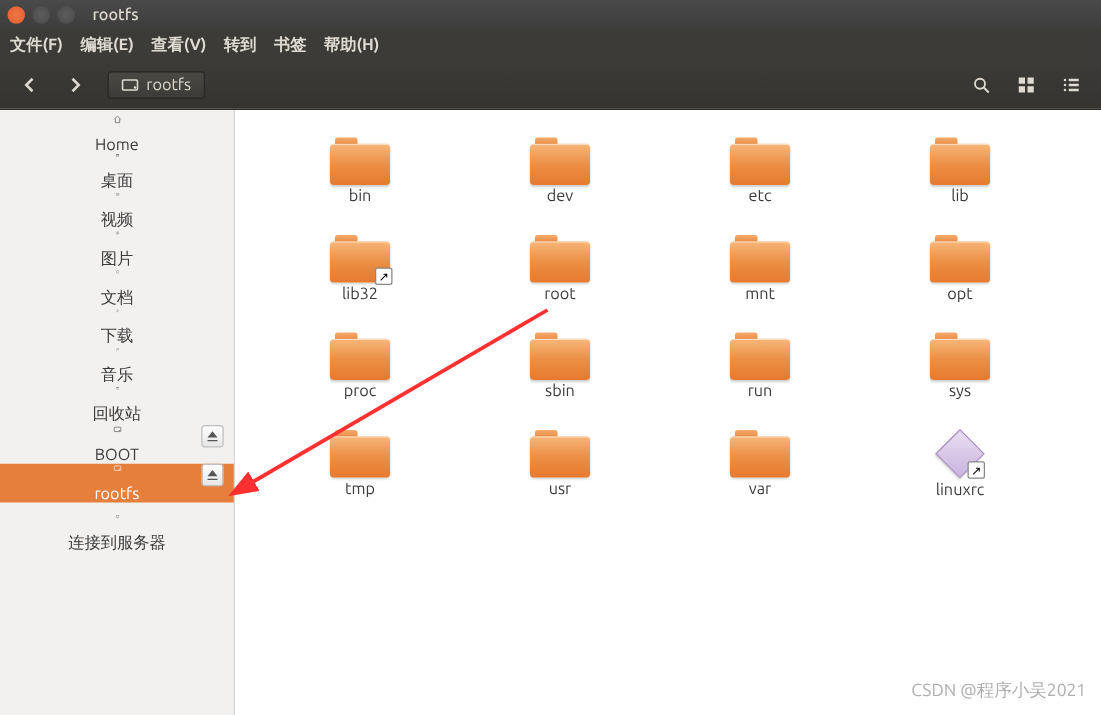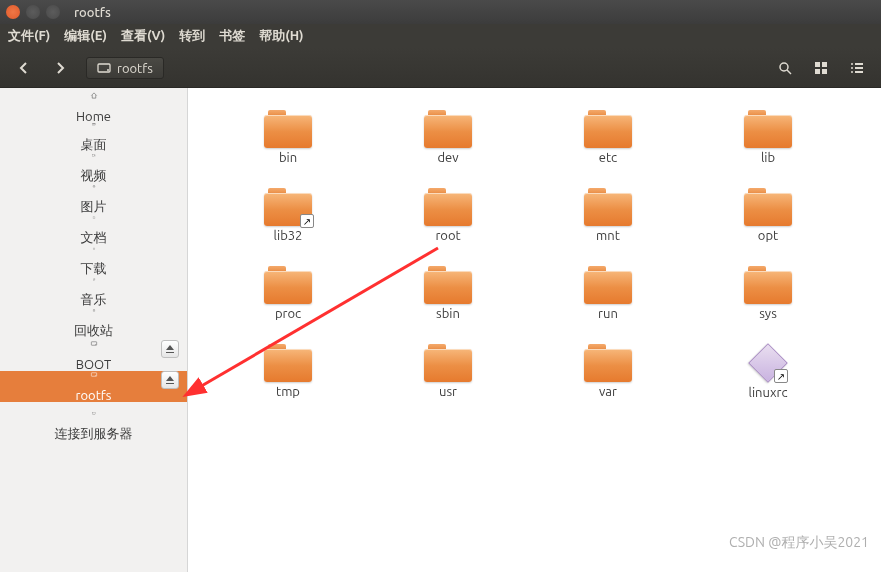--- a/index.html
+++ b/index.html
@@ -34,21 +34,21 @@
 .folder-icon { width: 48px; height: 38px; position: relative; }
 .folder-icon .tab { position: absolute; top: 0; left: 4px; width: 18px; height: 7px; border-radius: 2px 2px 0 0; background: linear-gradient(#f4a96b,#e8883d); }
 .folder-icon .body { position: absolute; top: 5px; left: 0; right: 0; bottom: 0; border-radius: 3px; background: linear-gradient(#f7b77a 0%, #ec8f45 50%, #e67a2e 100%); box-shadow: inset 0 1px 0 rgba(255,255,255,0.5), 0 1px 2px rgba(0,0,0,0.2); display: block; height: auto; }
 .shortcut-badge { position: absolute; bottom: -2px; right: -2px; width: 14px; height: 14px; background: #fff; border: 1px solid #888; border-radius: 2px; display: flex; align-items: center; justify-content: center; font-size: 10px; }
 
 .diamond-icon { width: 40px; height: 40px; position: relative; display: flex; align-items: center; justify-content: center; }
 .diamond-icon .dia { width: 28px; height: 28px; transform: rotate(45deg); background: linear-gradient(135deg,#e9def0,#c9b3e0); border: 1px solid #a98bc4; box-shadow: 0 1px 2px rgba(0,0,0,0.2); }
 
 .arrow-annot { position: absolute; pointer-events: none; z-index: 50; }
 
-.watermark { position: absolute; right: 12px; bottom: 20px; font-size: 14px; color: rgba(120,120,120,0.6); }
+.watermark { position: absolute; right: 12px; bottom: 10px; font-size: 14px; color: rgba(120,120,120,0.6); }
 
 svg { display: block; }
 </style>
 </head>
 <body>
 
 <div class="titlebar">
   <span class="win-btn close-btn"></span>
   <span class="win-btn min-btn"></span>
   <span class="win-btn max-btn"></span>

